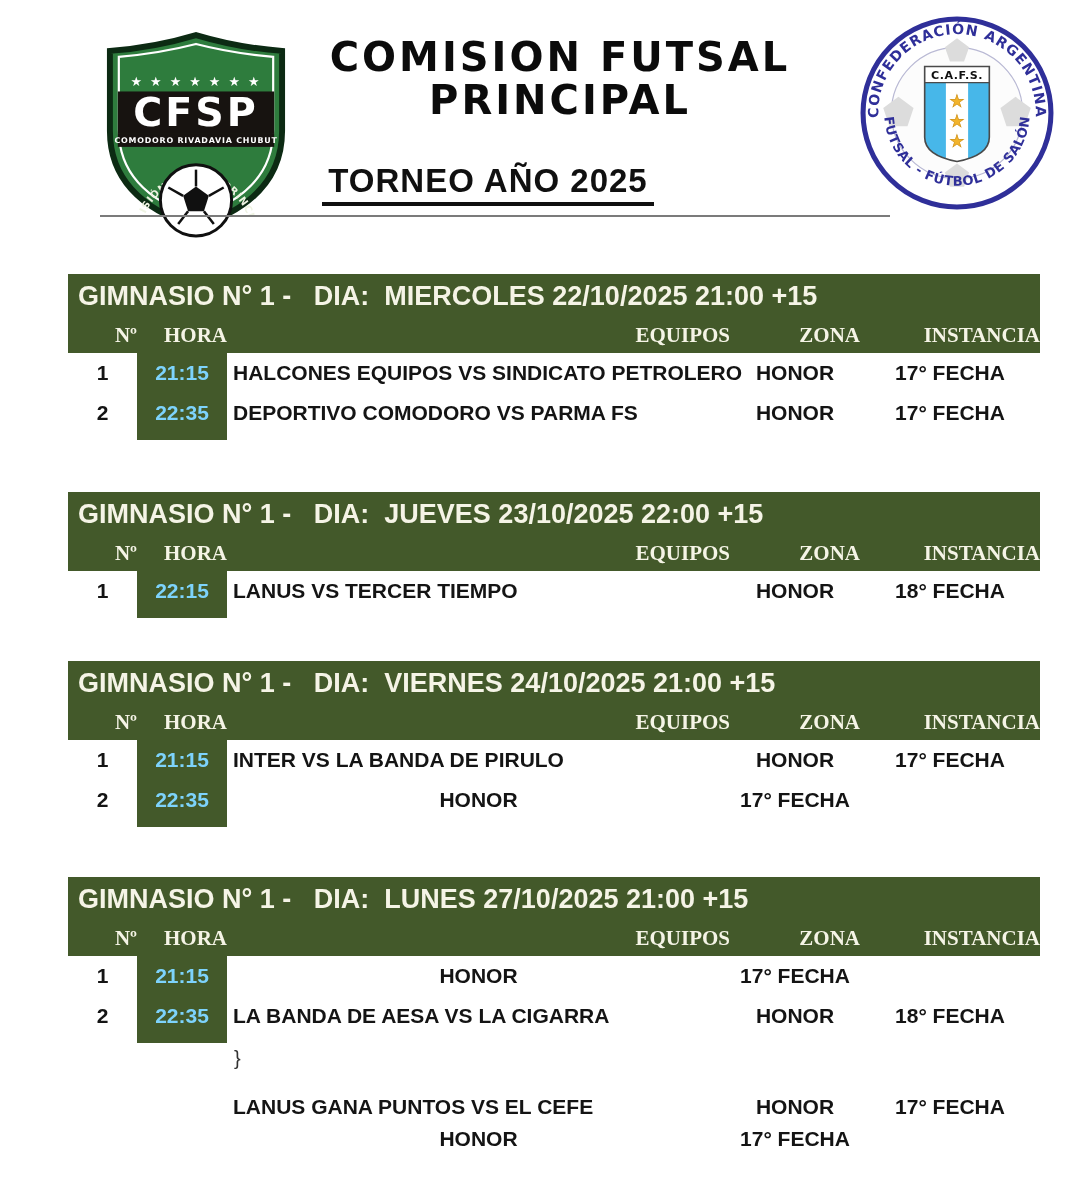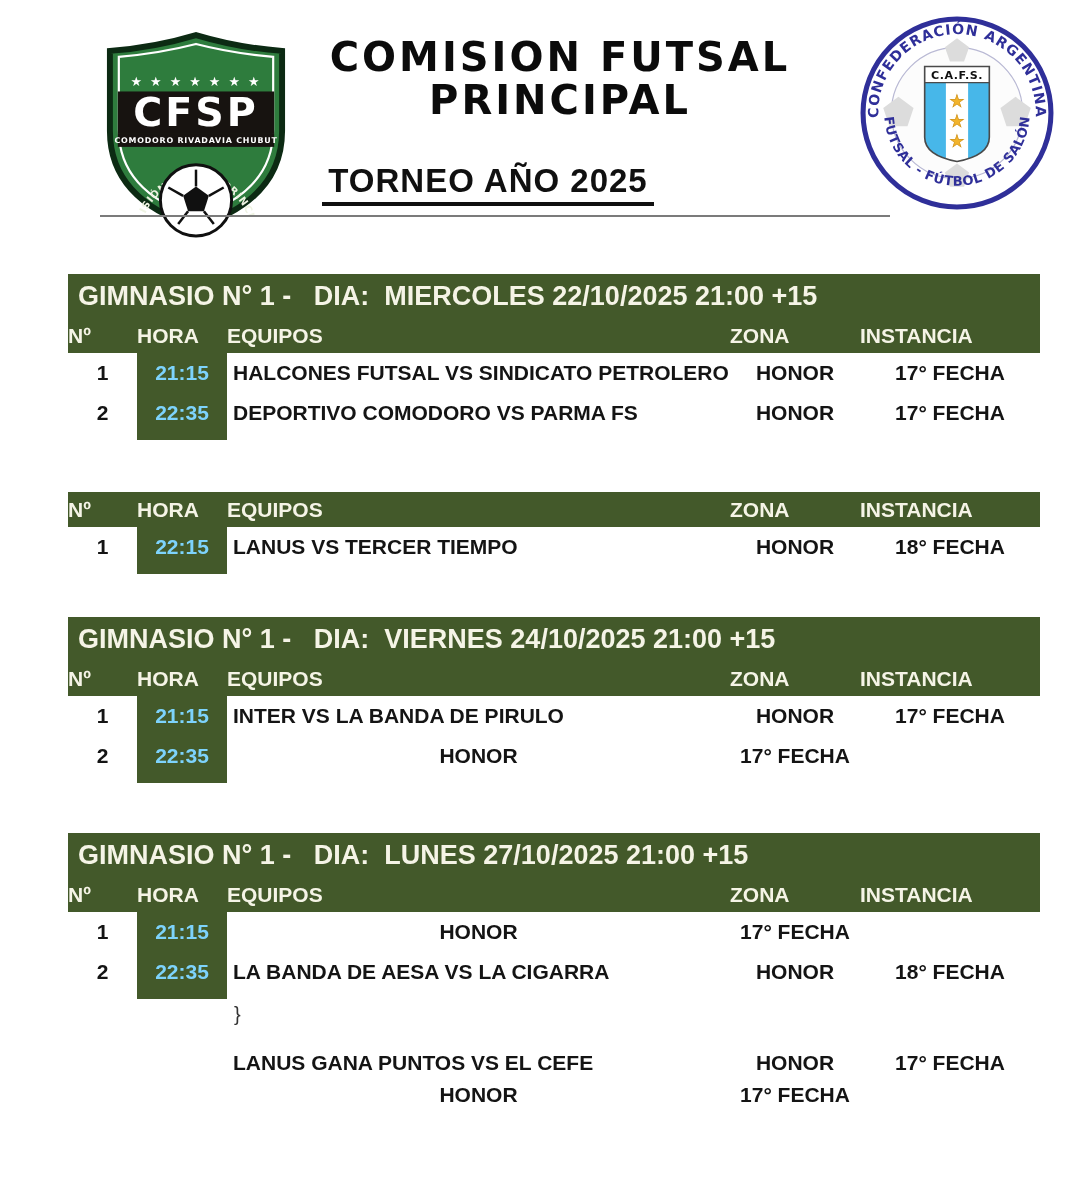--- a/index.html
+++ b/index.html
@@ -41,21 +41,21 @@
   .cols{display:grid;grid-template-columns:69px 90px 503px 130px 180px;}
   .banner{
     background:var(--green);color:var(--cream);height:44px;box-sizing:border-box;
     font-size:27px;font-weight:bold;display:flex;align-items:center;
     padding-left:10px;white-space:pre;
   }
   .colheader{
     background:var(--green);color:var(--cream);height:35px;
     font-size:21px;font-weight:bold;align-items:center;
   }
-  .colheader>div{text-align:left;}
+  .colheader>div{text-align:right;font-family:Liberation Serif, serif;}
   .row{height:40px;font-size:21px;font-weight:bold;color:var(--ink);align-items:center;background:#fff;}
   .c-num{text-align:center;}
   .c-hora{
     background:var(--green);color:#7dd3fc;height:100%;
     display:flex;align-items:center;justify-content:center;
   }
   .c-eq{padding-left:6px;white-space:nowrap;}
   .c-zona,.c-inst{text-align:center;}
   .stripe-ext{height:7px;}
   .stripe-ext .c-hora{height:100%;}
@@ -160,41 +160,42 @@
       <div class="cols colheader">
         <div>Nº</div>
         <div>HORA</div>
         <div>EQUIPOS</div>
         <div>ZONA</div>
         <div>INSTANCIA</div>
       </div>
       <div class="cols row">
         <div class="c-num">1</div>
         <div class="c-hora">21:15</div>
-        <div class="c-eq">HALCONES FUTSAL VS SINDICATO PETROLERO</div>
+        <div class="c-eq">HALCONES EQUIPOS VS SINDICATO PETROLERO</div>
         <div class="c-zona">HONOR</div>
         <div class="c-inst">17° FECHA</div>
       </div>
       <div class="cols row">
         <div class="c-num">2</div>
         <div class="c-hora">22:35</div>
         <div class="c-eq">DEPORTIVO COMODORO VS PARMA FS</div>
         <div class="c-zona">HONOR</div>
         <div class="c-inst">17° FECHA</div>
       </div>
       <div class="cols stripe-ext">
         <div></div>
           <div class="c-hora"></div>
           <div></div>
           <div></div>
           <div></div>
       </div>
     </div>
 
     <div class="gap-t2">
+      <div class="banner">GIMNASIO N° 1 -   DIA:  JUEVES 23/10/2025 22:00 +15</div>
       <div class="cols colheader">
         <div>Nº</div>
         <div>HORA</div>
         <div>EQUIPOS</div>
         <div>ZONA</div>
         <div>INSTANCIA</div>
       </div>
       <div class="cols row">
         <div class="c-num">1</div>
         <div class="c-hora">22:15</div>

